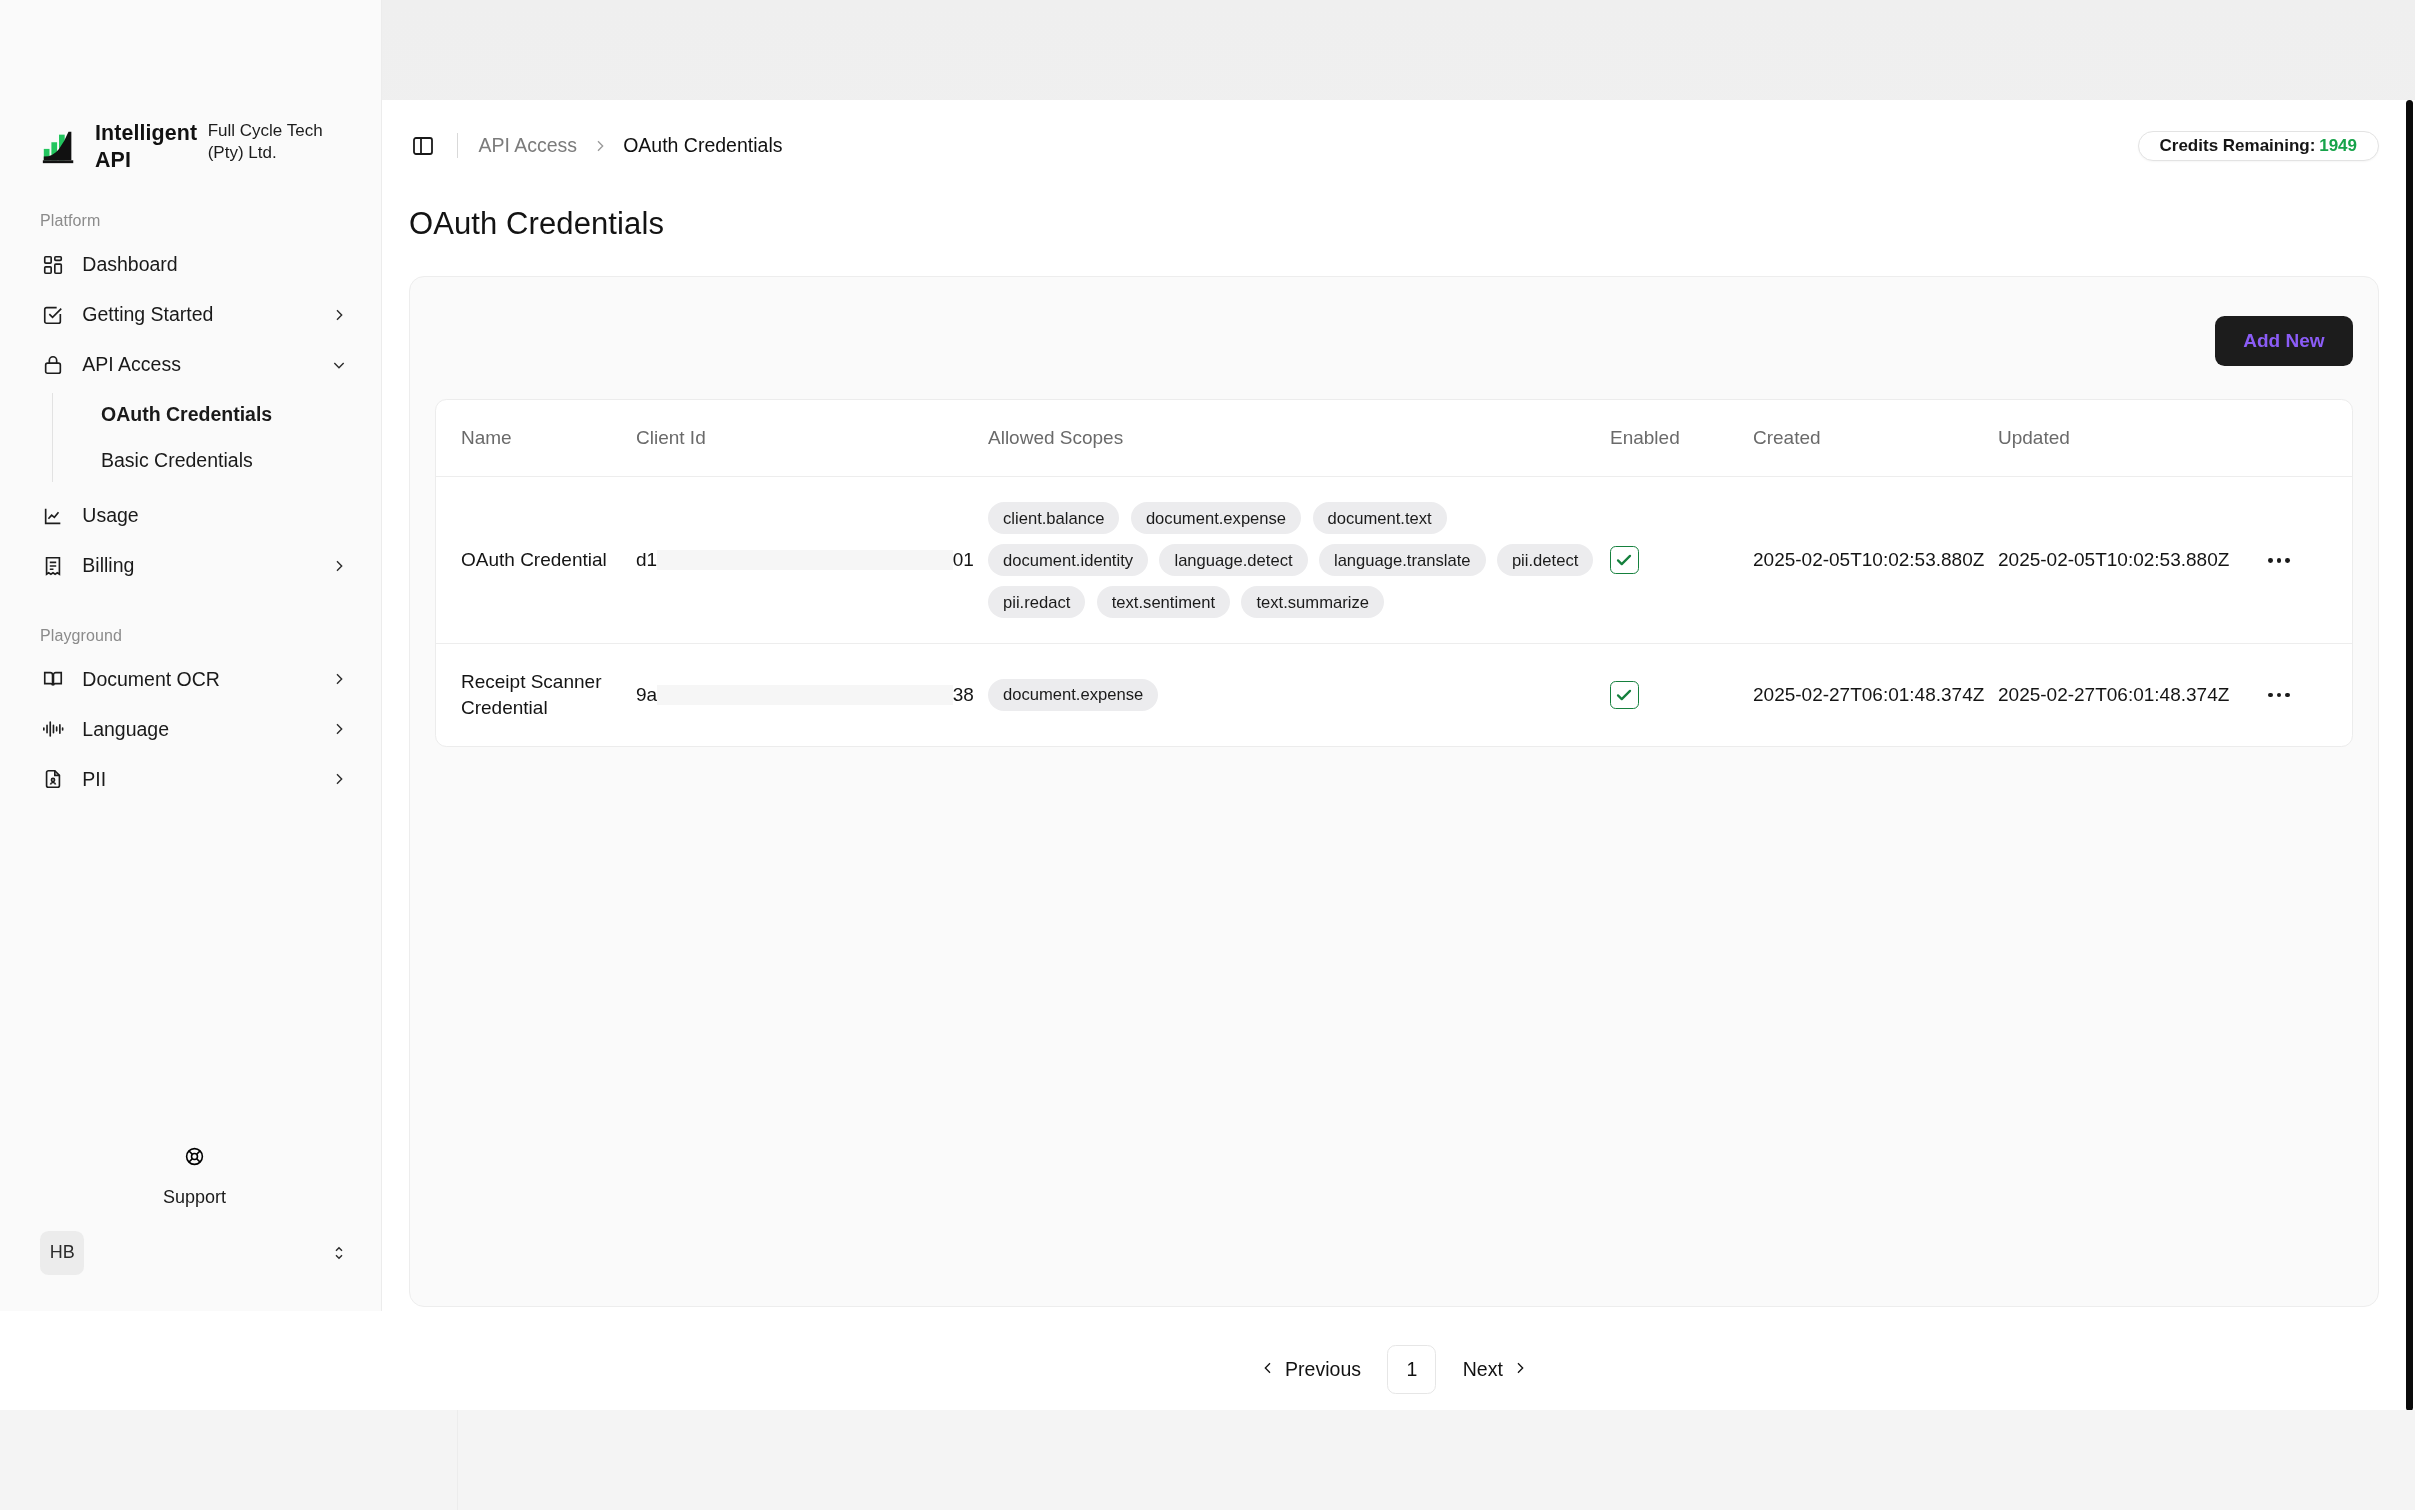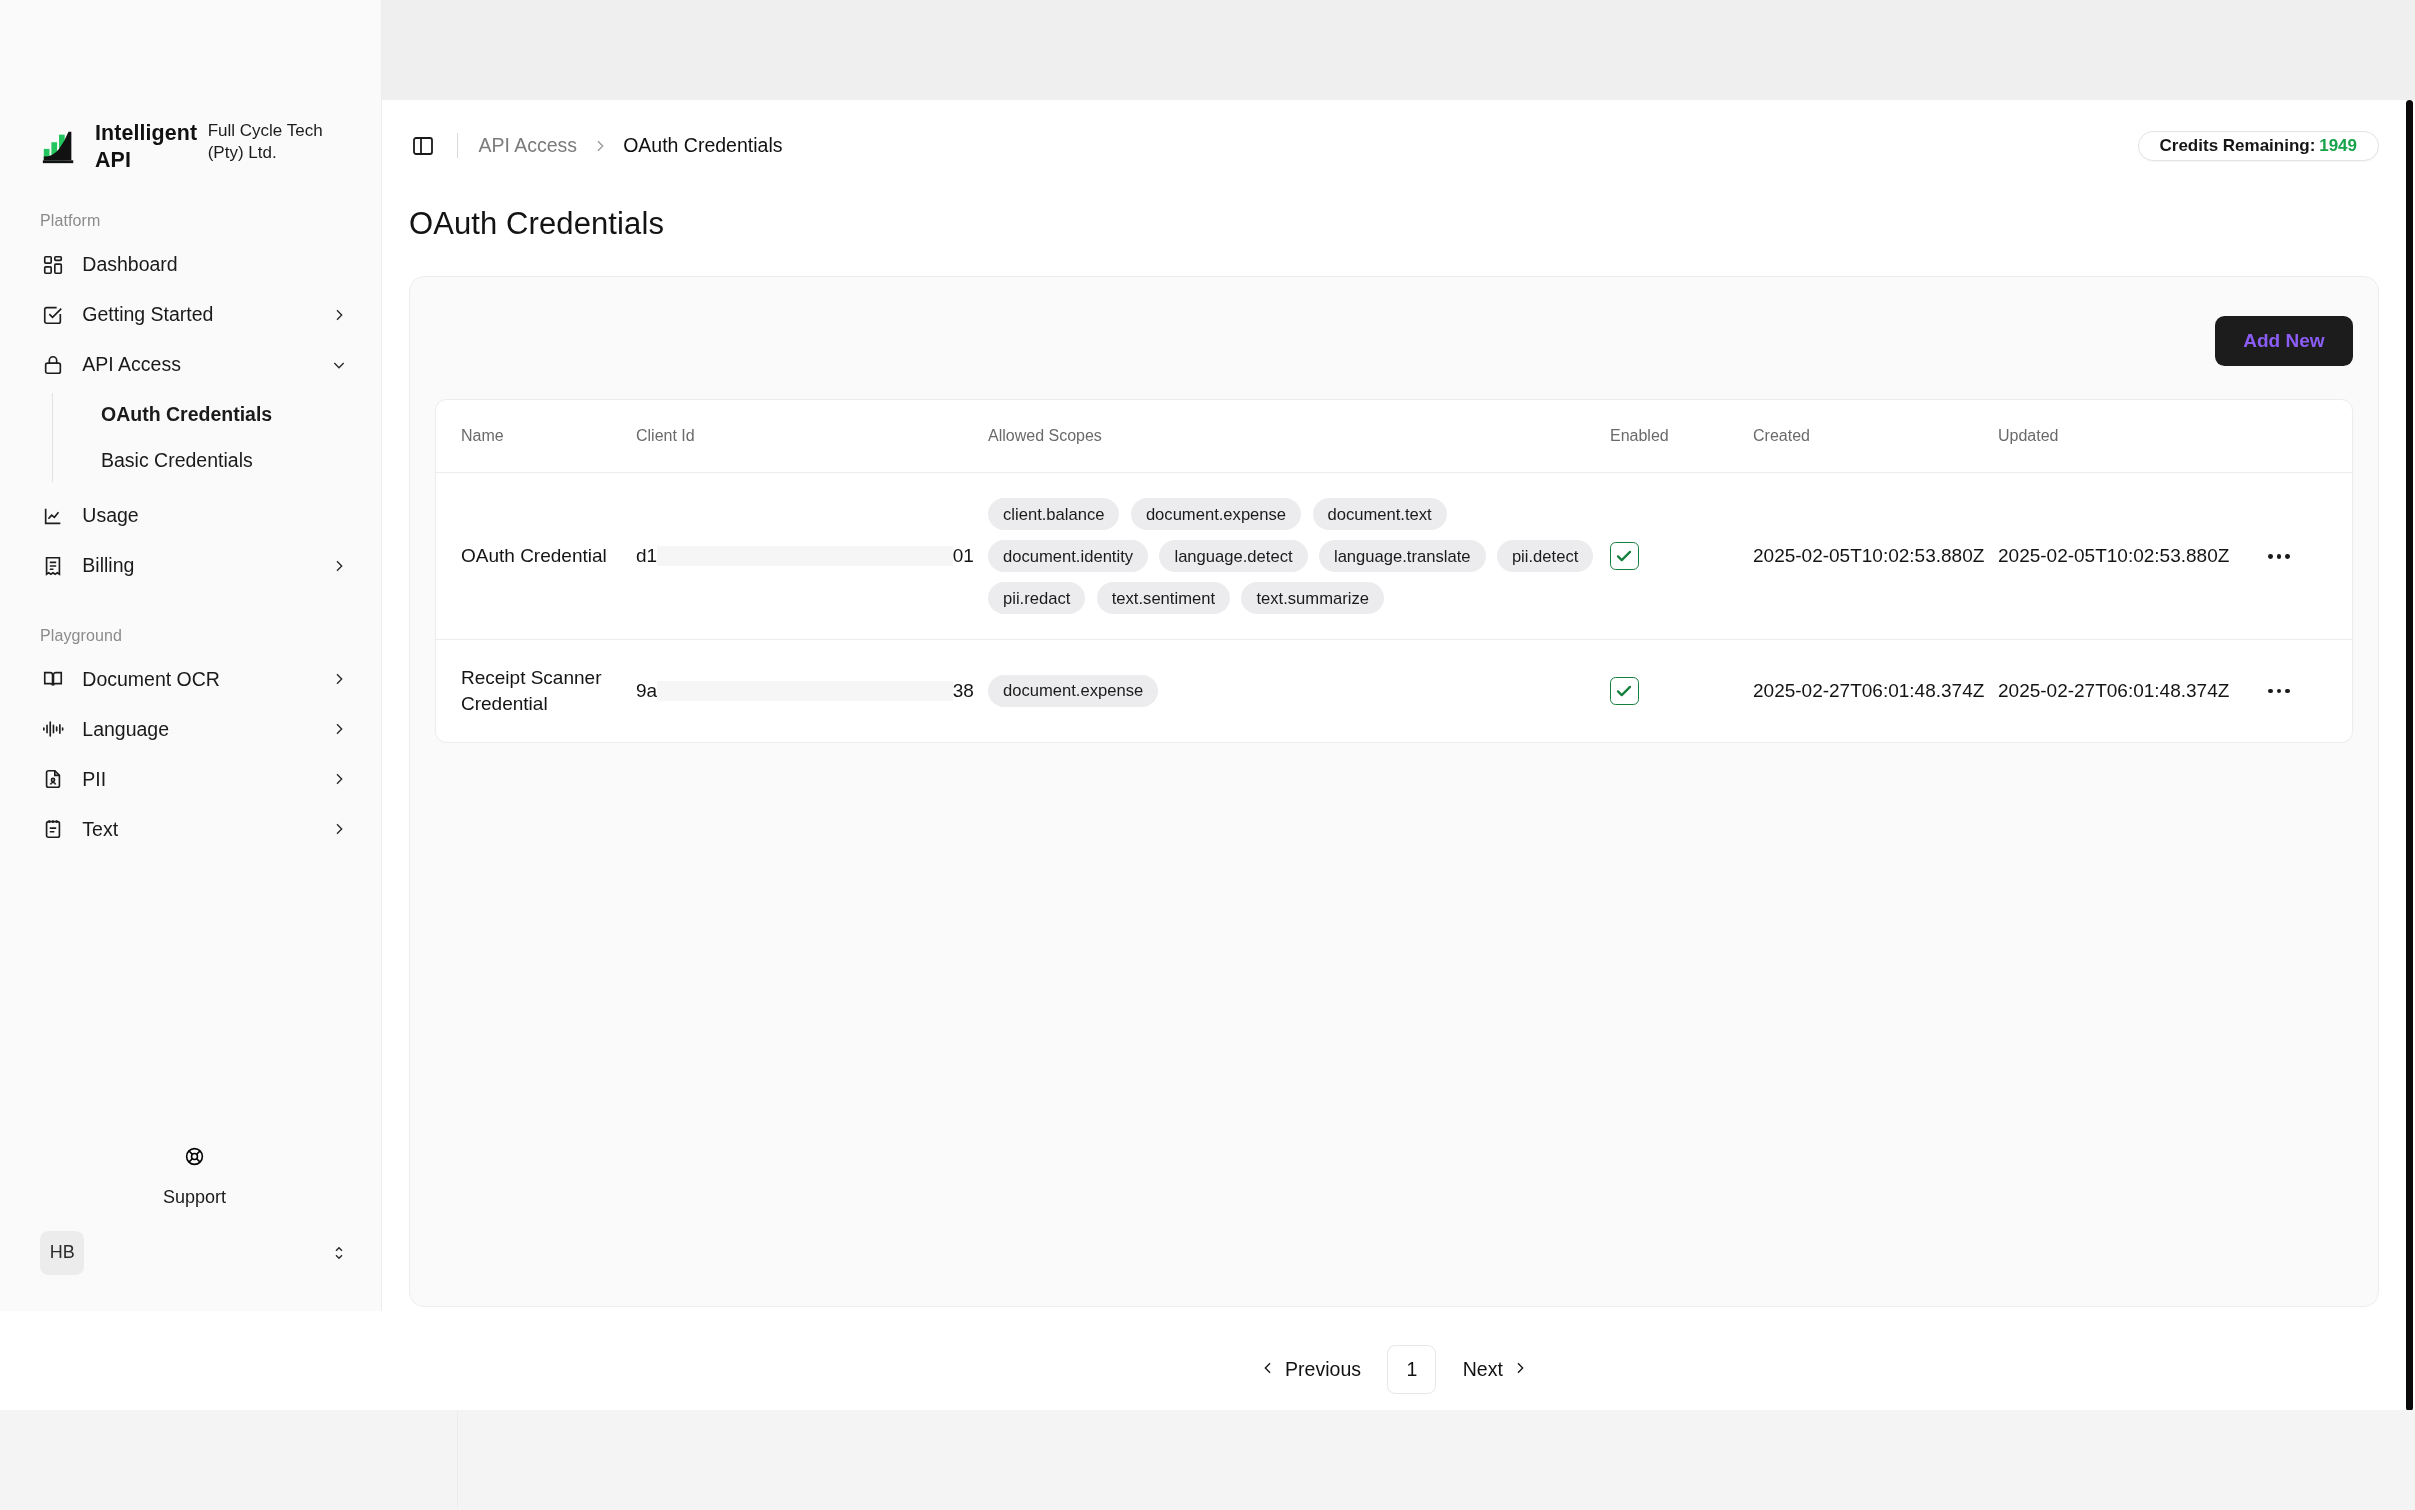--- a/index.html
+++ b/index.html
@@ -110,21 +110,21 @@
     padding: 14.3px 28.5px; font-size: 19px; font-weight: bold; cursor: pointer;
     font-family: "Liberation Sans", sans-serif;
   }
 
   .table-wrap {
     margin-top: 21px; background: #fff;
     border: 1px solid #ececec; border-radius: 11.4px; overflow: hidden;
   }
   table { width: 100%; border-collapse: collapse; table-layout: fixed; }
   th {
-    text-align: left; font-size: 16px; font-weight: 400; color: #6a6a6a;
+    text-align: left; font-size: 19px; font-weight: 400; color: #6a6a6a;
     padding: 27px 0 27px 0; border-bottom: 1px solid #ededed;
   }
   td { padding: 25px 0; vertical-align: middle; border-bottom: 1px solid #ededed; font-size: 19px; color: #141414; }
   tr:last-child td { border-bottom: none; }
   .c-name { width: 200px; padding-left: 25px; }
   .c-client { width: 352px; }
   .c-scopes { width: auto; }
   .c-enabled { width: 143px; }
   .c-created { width: 245px; }
   .c-updated { width: 259px; }
@@ -318,34 +318,20 @@
         </svg>
       </span>
       <span class="nav-label">PII</span>
       <span class="chev">
         <svg viewBox="0 0 24 24" width="16" height="16" fill="none" stroke="currentColor" stroke-width="2.1">
             <path d="M9 5l7 7-7 7"></path>
           </svg>
       </span>
     </div>
 
-    <div class="nav-item">
-      <span class="ic">
-        <svg viewBox="0 0 24 24" width="22" height="22" fill="none" stroke="currentColor" stroke-width="1.8">
-          <rect x="5" y="4" width="14" height="17" rx="2"></rect>
-          <path d="M8 2.5v3M12 2.5v3M16 2.5v3M8.5 11h7M8.5 15h5"></path>
-        </svg>
-      </span>
-      <span class="nav-label">Text</span>
-      <span class="chev">
-        <svg viewBox="0 0 24 24" width="16" height="16" fill="none" stroke="currentColor" stroke-width="2.1">
-            <path d="M9 5l7 7-7 7"></path>
-          </svg>
-      </span>
-    </div>
 
     <div class="sidebar-footer">
       <div class="footer-item">
         <span class="ic">
           <svg viewBox="0 0 24 24" width="21" height="21" fill="none" stroke="currentColor" stroke-width="1.8">
             <circle cx="12" cy="12" r="9"></circle>
               <circle cx="12" cy="12" r="3.4"></circle>
             <path d="M5.6 5.6l3.9 3.9M14.5 14.5l3.9 3.9M18.4 5.6l-3.9 3.9M9.5 14.5l-3.9 3.9"></path>
           </svg>
         </span>

